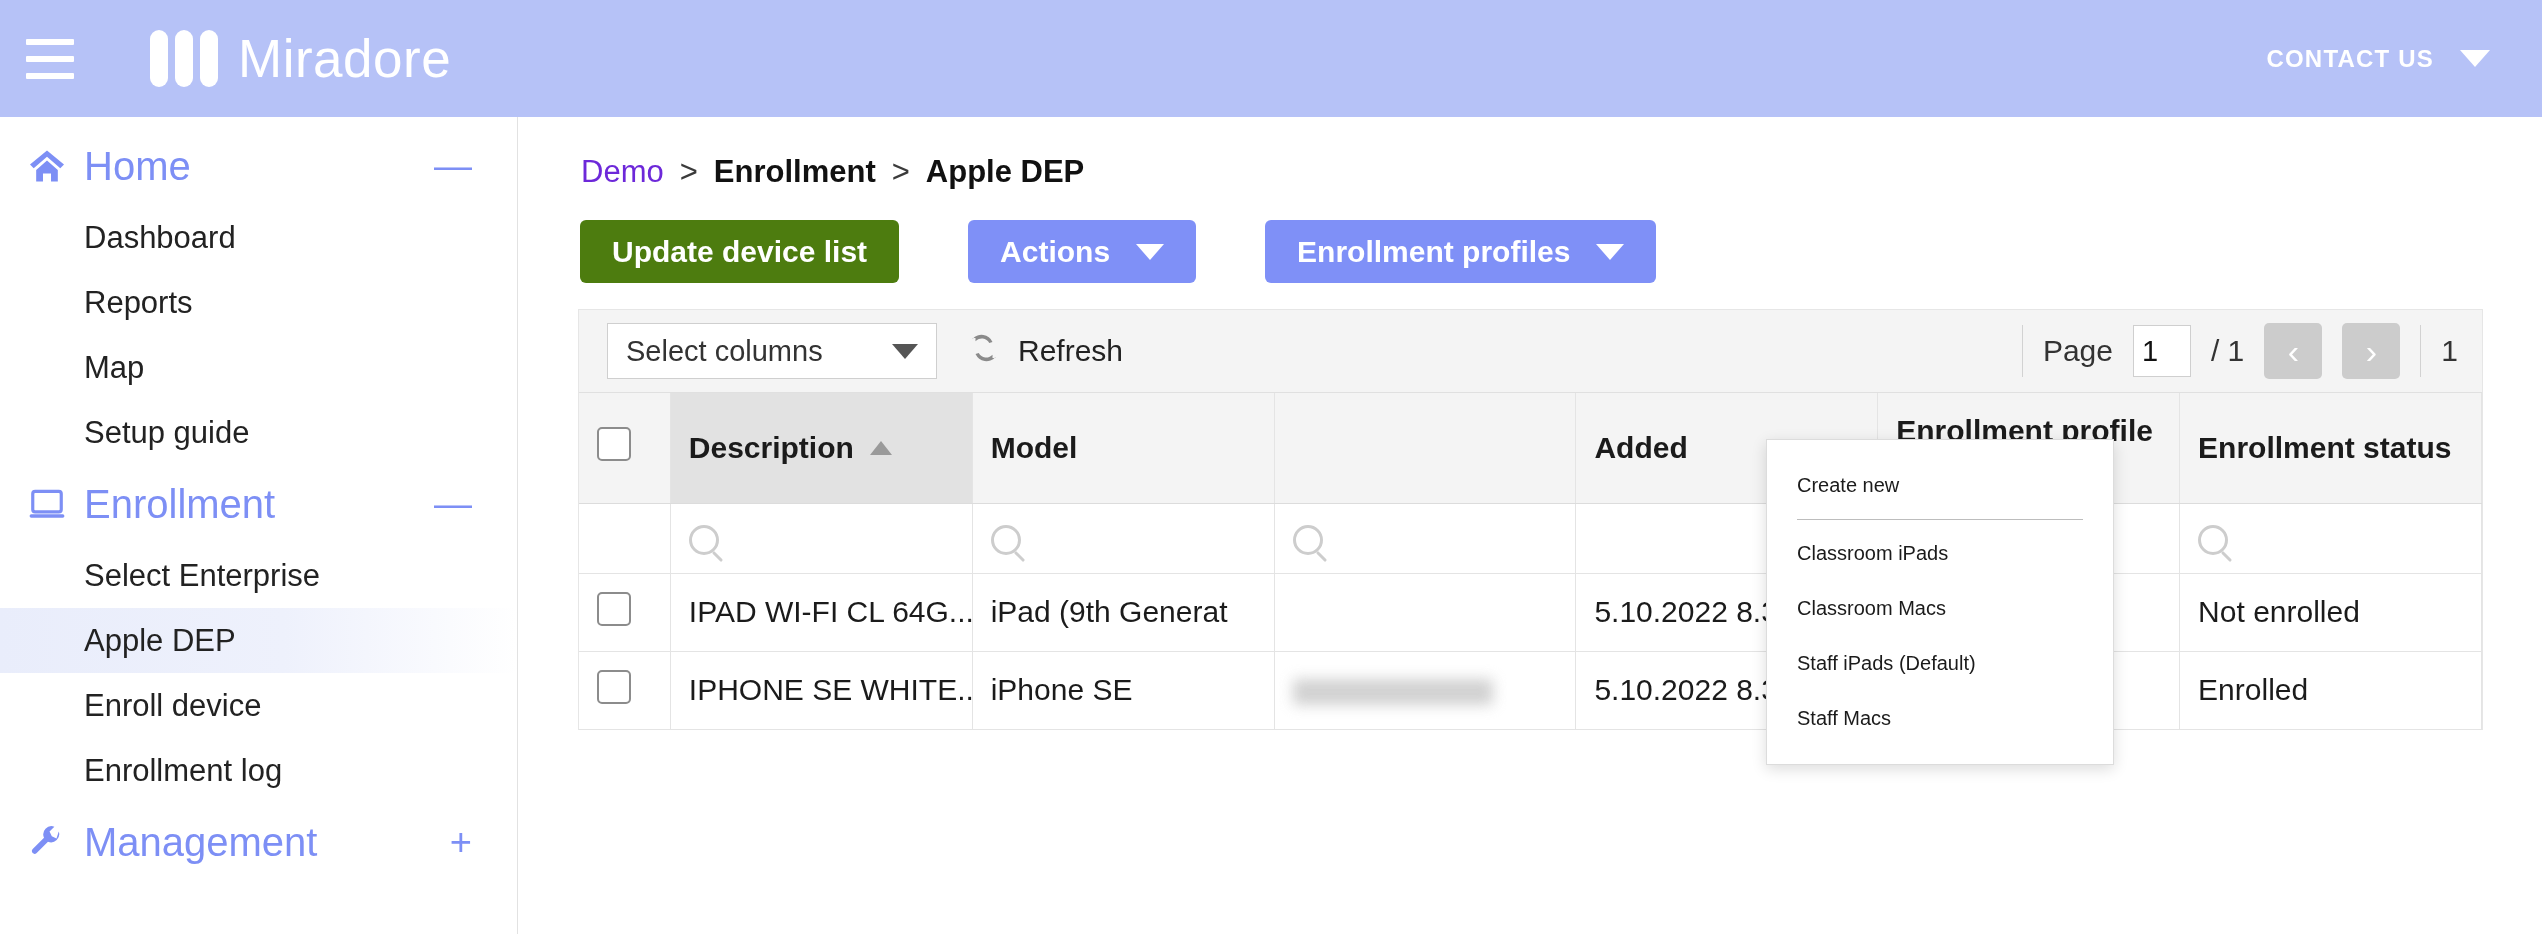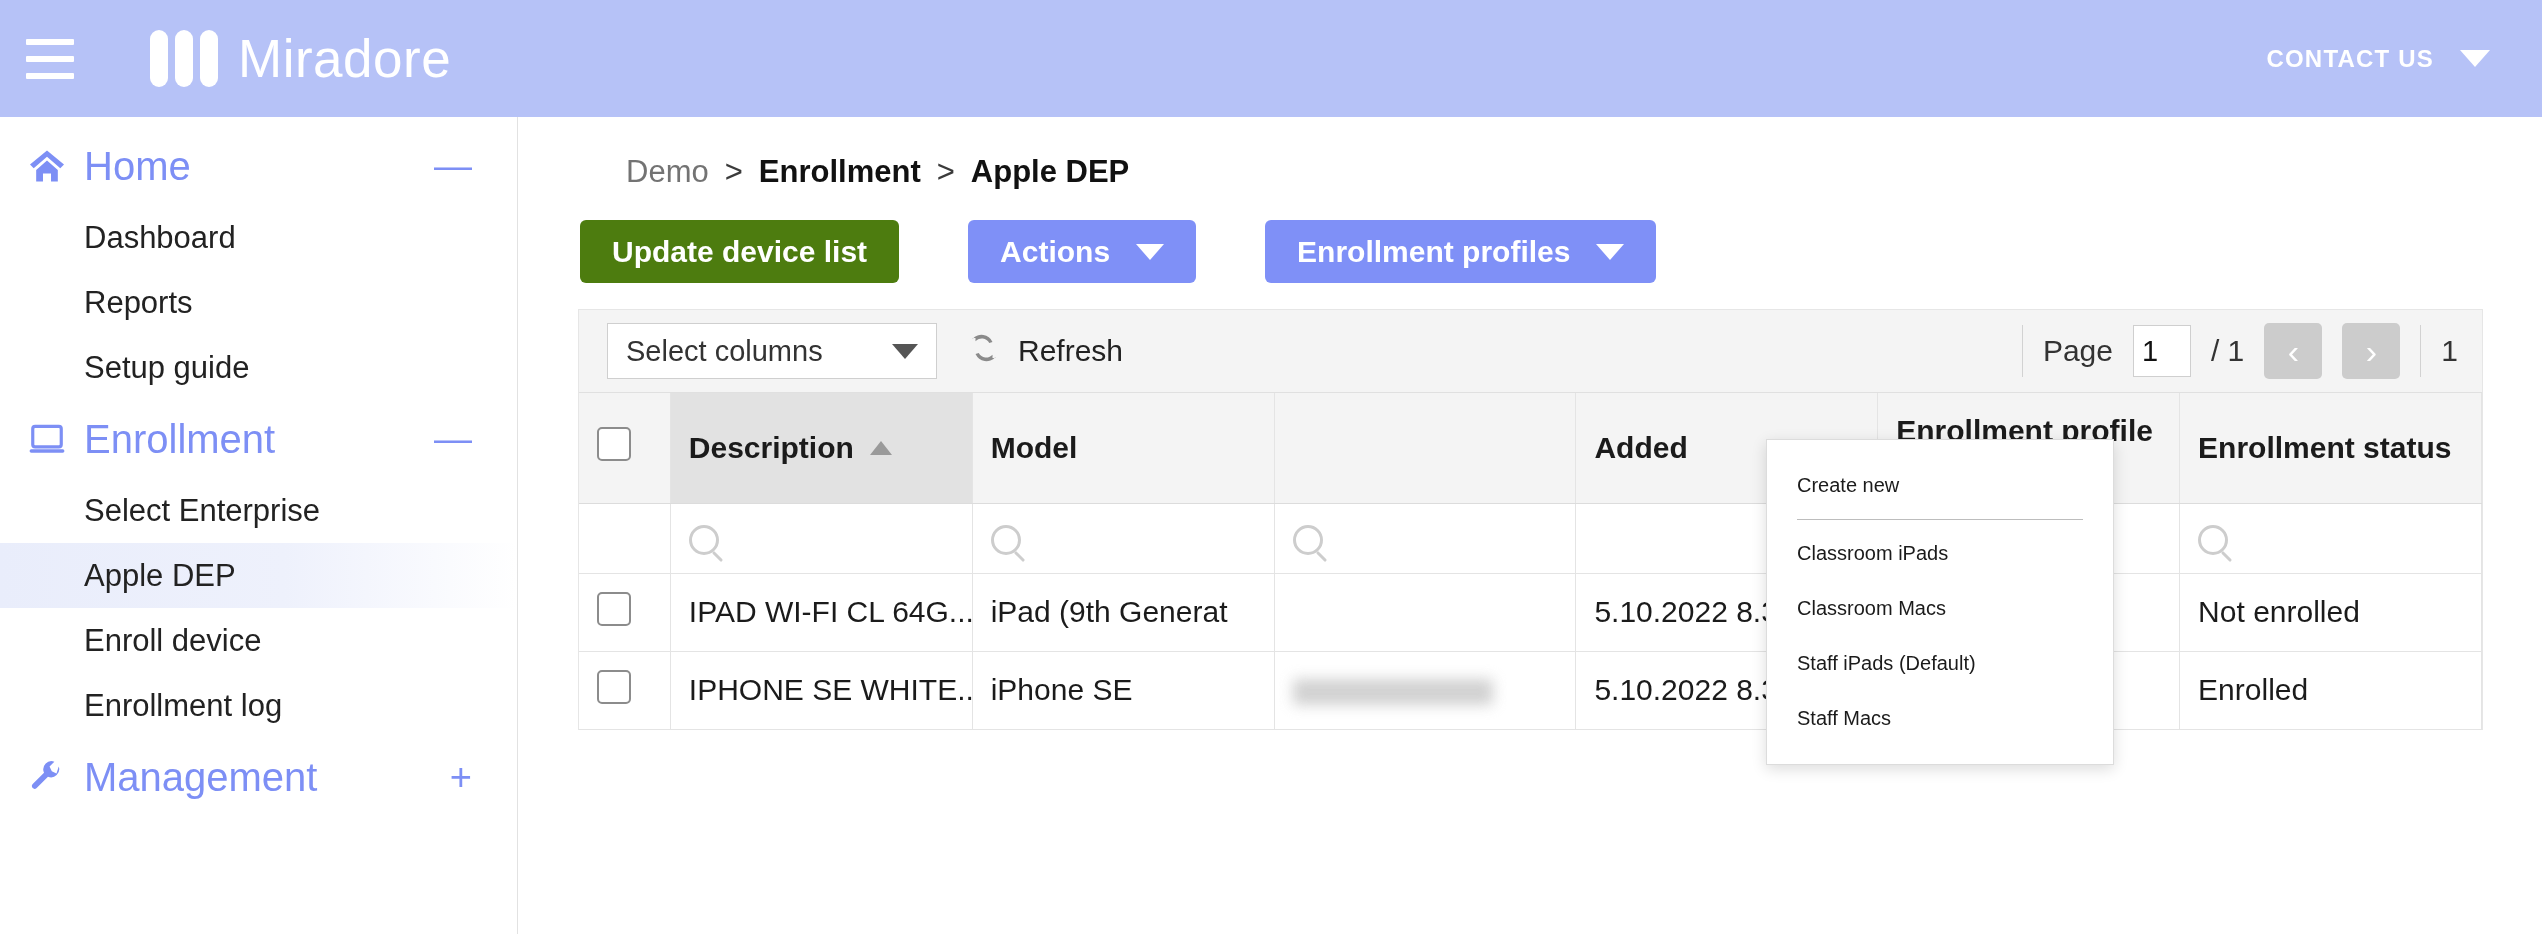--- a/index.html
+++ b/index.html
@@ -86,21 +86,21 @@
   .main {
     position: absolute; top: 117px; left: 519px;
     width: 2023px; height: 817px;
     background: #ffffff;
     padding: 0;
   }
   .breadcrumb {
     display: flex; align-items: center; gap: 16px;
     padding: 37px 0 0 62px; font-size: 31px;
   }
-  .bc-root { color: #737373; cursor: pointer; margin-left: 45px; }
+  .bc-root { color: #6d28d9; cursor: pointer; }
   .bc-sep { color: #3b3b3b; }
   .bc-strong { color: #111; font-weight: 700; }
 
   .btn-row { display: flex; gap: 37px; padding: 30px 0 0 61px; }
   .btn {
     border: none; border-radius: 6px;
     color: #fff; font-size: 30px; font-weight: 700;
     font-family: "Liberation Sans", sans-serif;
     padding: 0 32px; height: 63px;
     display: flex; align-items: center; justify-content: center; gap: 26px;
@@ -277,20 +277,21 @@
       <svg width="38" height="34" viewBox="0 0 24 22" aria-hidden="true">
         <path d="M12 1 L23 10 L20.6 12.4 L12 5 L3.4 12.4 L1 10 Z" fill="#7d8ff5"></path>
         <path d="M12 7.5 L19 13.6 L19 21 L14.6 21 L14.6 15.8 L9.4 15.8 L9.4 21 L5 21 L5 13.6 Z" fill="#7d8ff5"></path>
       </svg>
     </span>
     <span class="nav-group-label">Home</span>
     <span class="nav-group-toggle">—</span>
   </div>
   <div class="nav-item">Dashboard</div>
   <div class="nav-item">Reports</div>
+  <div class="nav-item">Map</div>
   <div class="nav-item">Setup guide</div>
 
   <div class="nav-group-head">
     <span class="nav-group-icon">
       <svg width="38" height="32" viewBox="0 0 24 20" aria-hidden="true">
         <rect x="3" y="2" width="18" height="13" rx="1.5" fill="none" stroke="#7d8ff5" stroke-width="2"></rect>
         <rect x="1" y="16.5" width="22" height="2.2" rx="1.1" fill="#7d8ff5"></rect>
       </svg>
     </span>
     <span class="nav-group-label">Enrollment</span>

